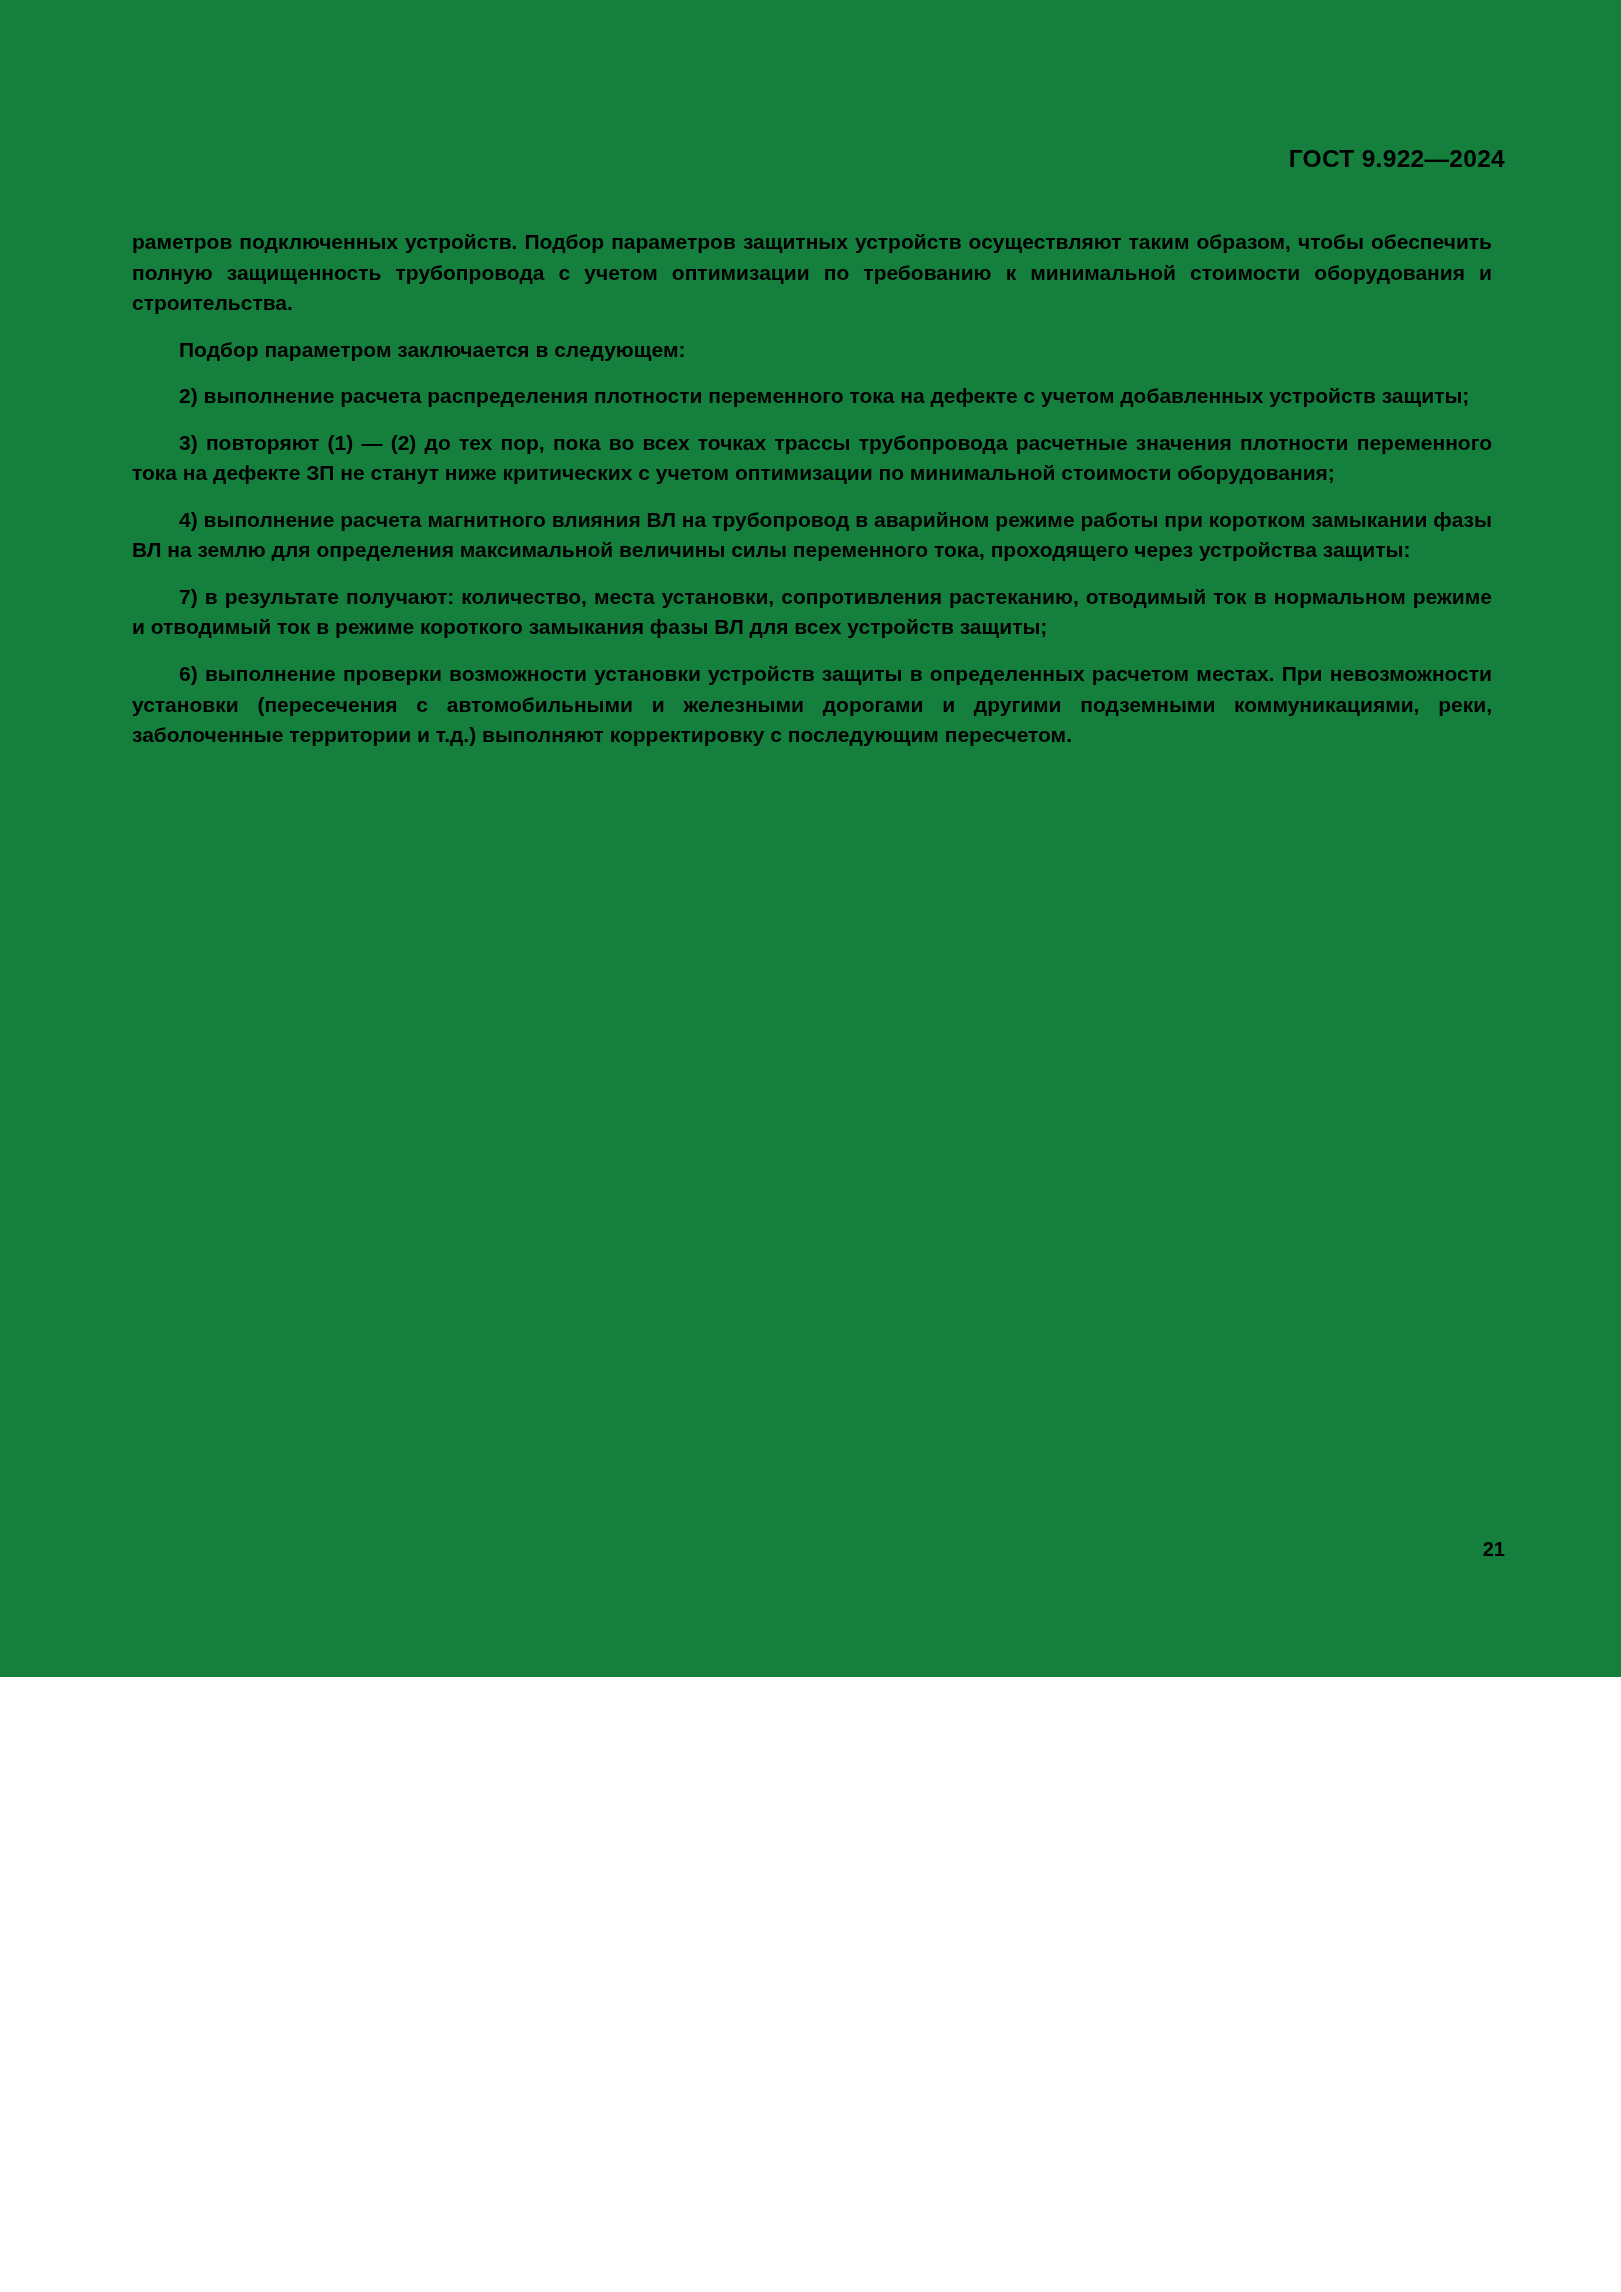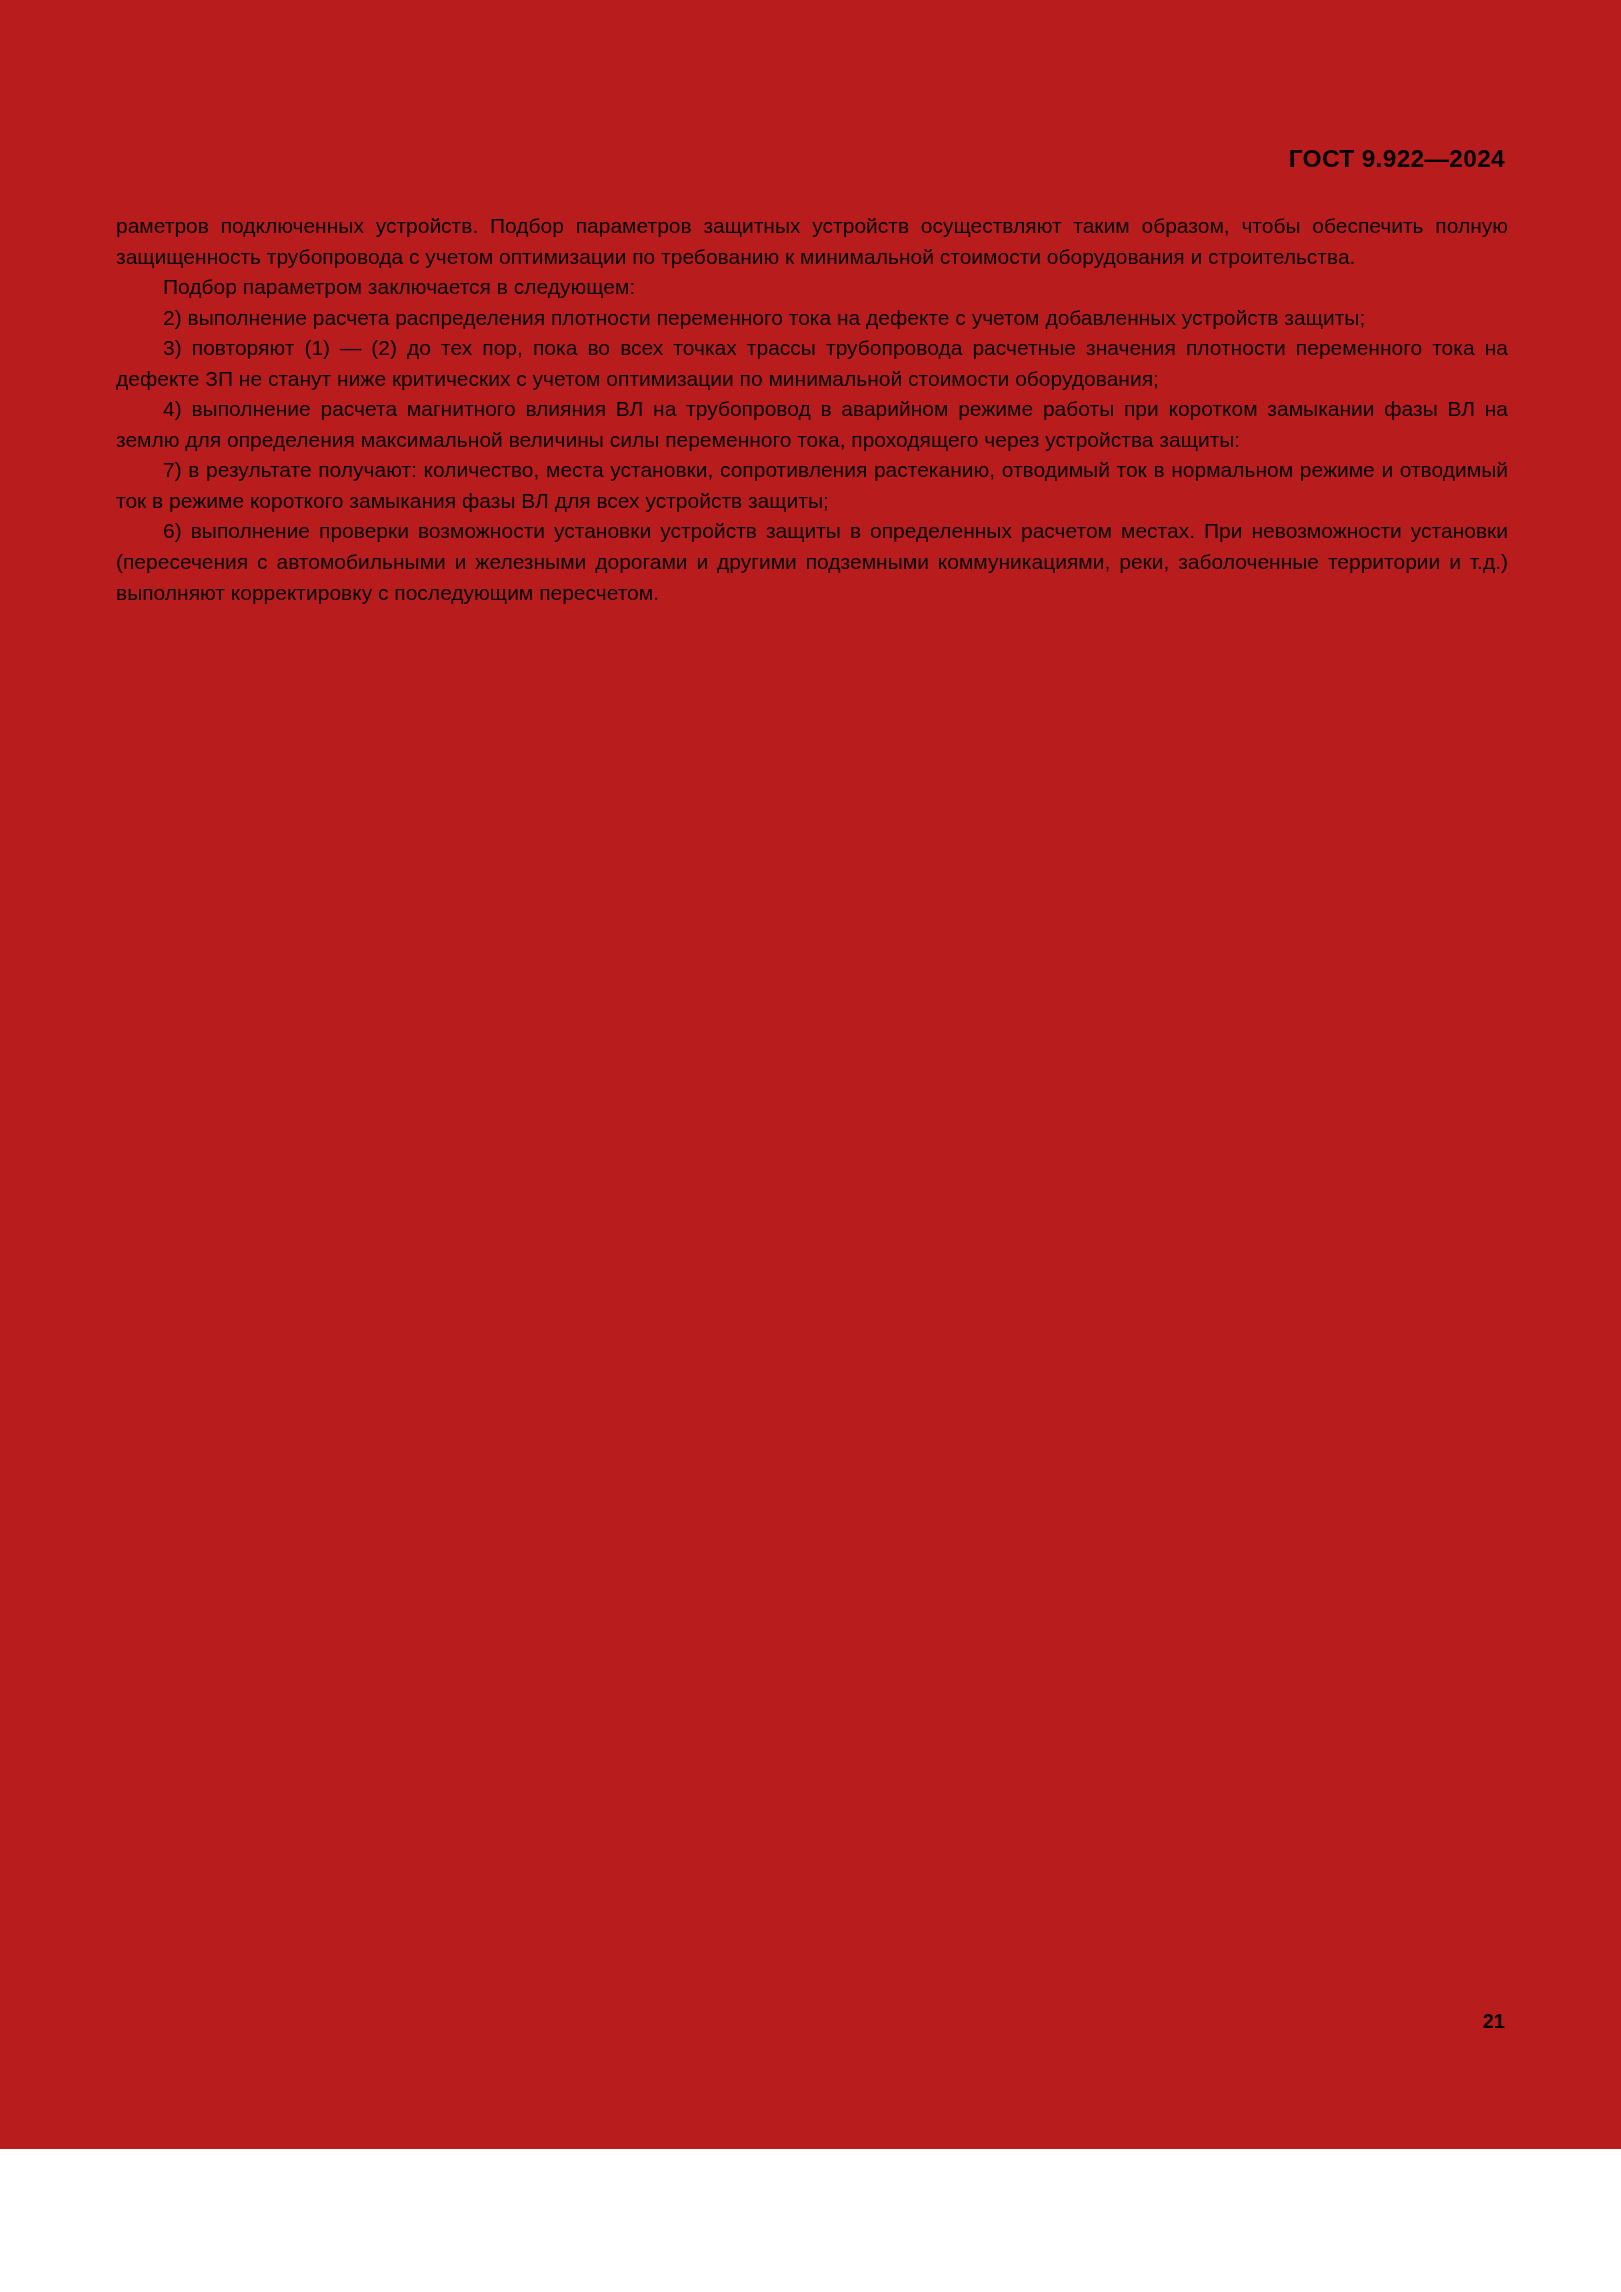--- a/index.html
+++ b/index.html
@@ -3,23 +3,23 @@
 <meta charset="utf-8">
 <style>
   html, body {
     margin: 0;
     padding: 0;
     background: #ffffff;
   }
   .page {
     position: relative;
     width: 1621px;
-    height: 2149px;
+    height: 1677px;
     margin: 0 auto;
-    background: #b91c1c;
+    background: #15803d;
     font-family: "Liberation Sans", sans-serif;
     color: #000000;
     box-sizing: border-box;
   }
   .header {
     position: absolute;
     top: 145px;
     right: 116px;
     font-size: 24.5px;
     font-weight: bold;
@@ -30,24 +30,25 @@
     position: absolute;
     top: 211px;
     left: 116px;
     width: 1392px;
     font-size: 21px;
     line-height: 1.455;
     text-align: justify;
     text-justify: inter-word;
   }
   .content p {
-    margin: 0;
+    margin: 16px;
     padding: 0;
     text-align: justify;
     hyphens: none;
+    font-weight: bold;
   }
   .indent {
     text-indent: 47px;
   }
   .noindent {
     text-indent: 0;
   }
   .footer {
     position: absolute;
     bottom: 116px;

